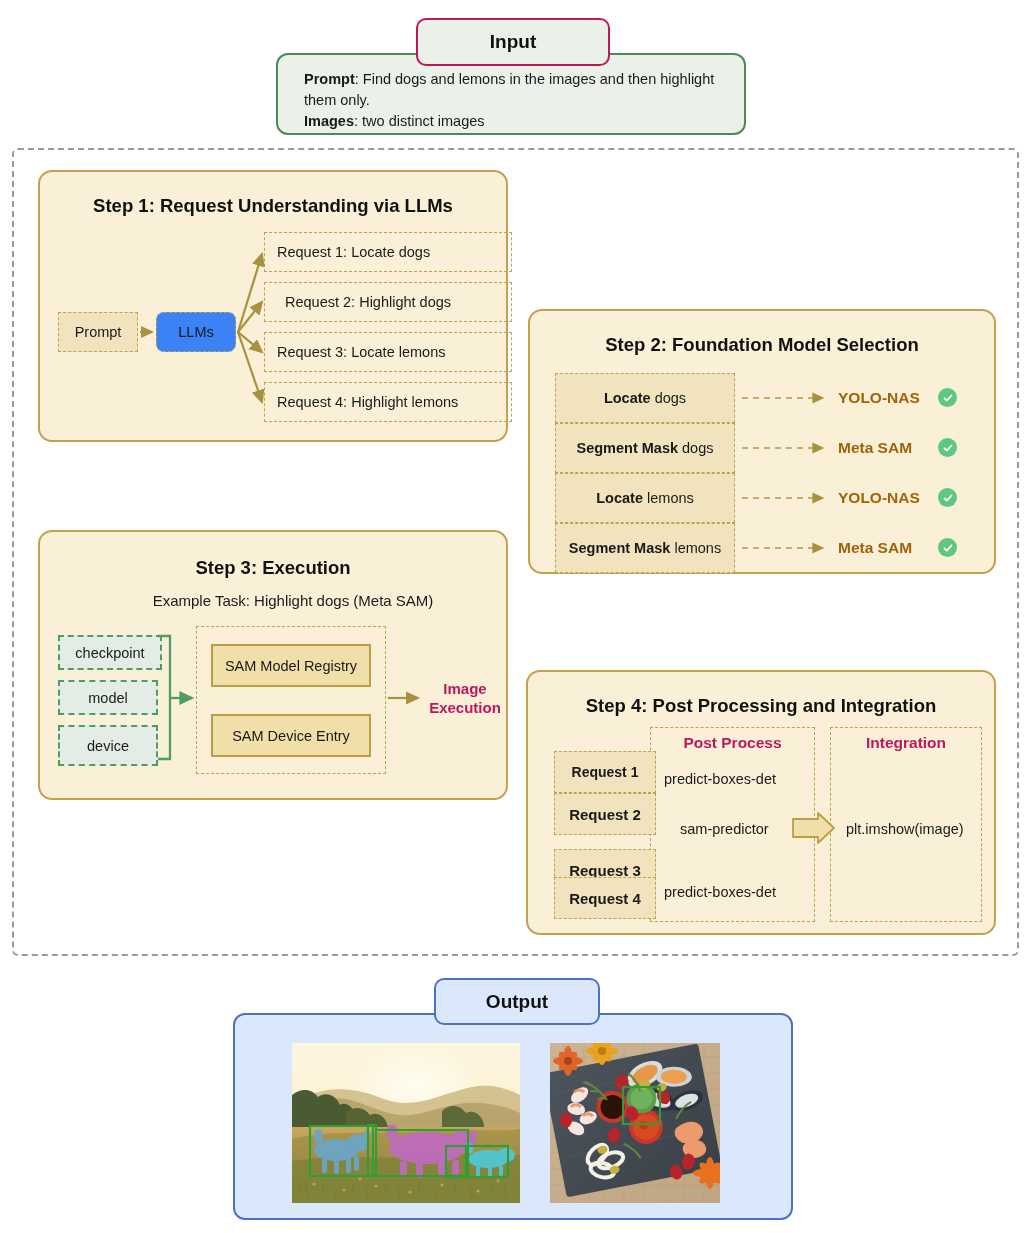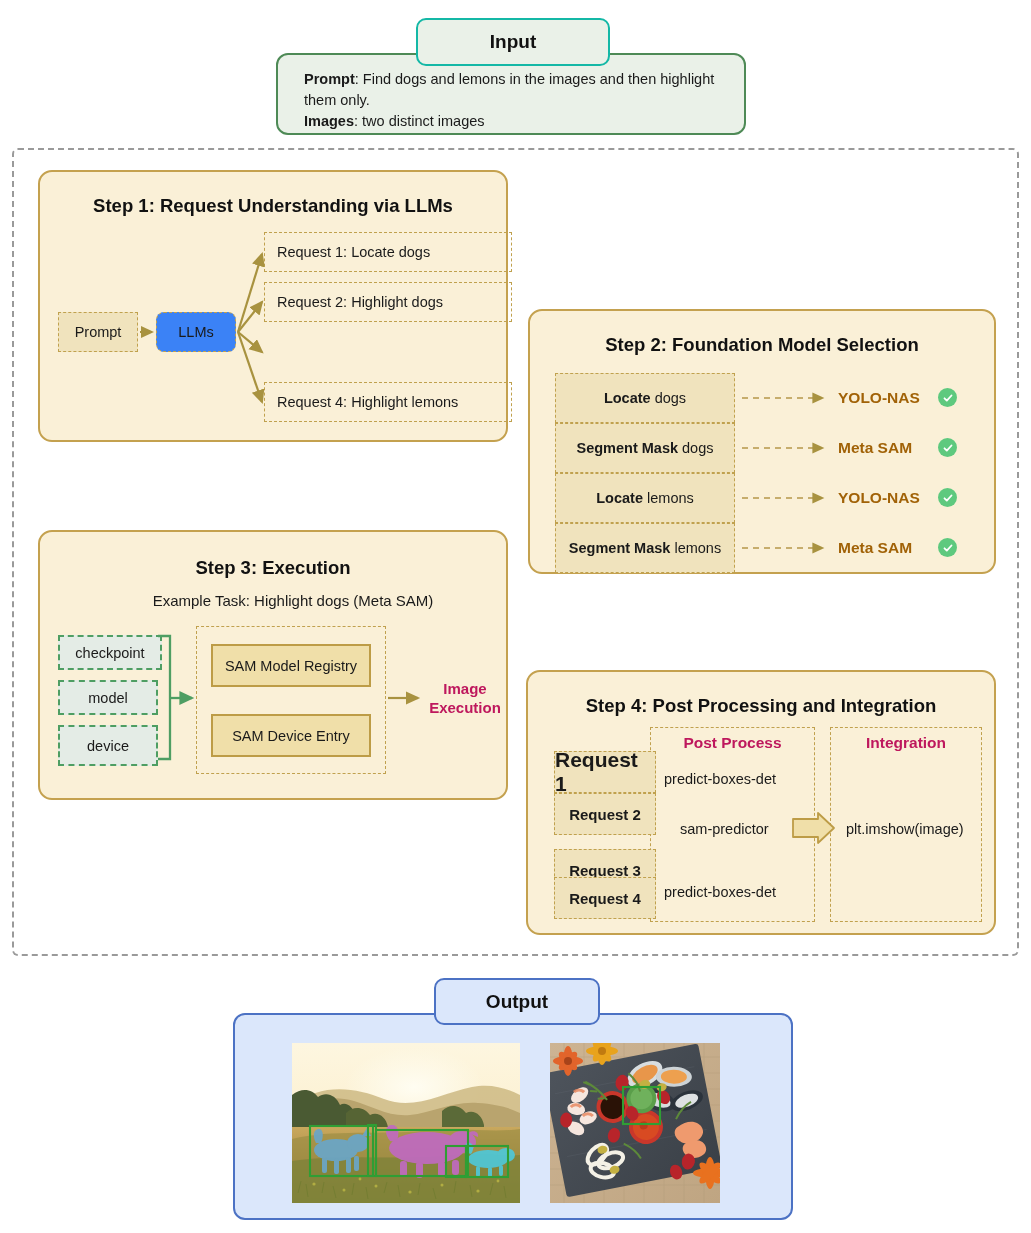--- a/index.html
+++ b/index.html
@@ -11,21 +11,21 @@
   .abs{position:absolute;}
 
   
   .hdr-tab{
     position:absolute;border-radius:10px;display:flex;align-items:center;
     justify-content:center;font-weight:bold;z-index:5;
   }
   .body-card{position:absolute;border-radius:12px;box-sizing:border-box;}
 
   
-  .input-tab{background:#eaf1e8;border:2px solid #14b8a6;font-size:19px;color:#111;}
+  .input-tab{background:#eaf1e8;border:2px solid #be185d;font-size:19px;color:#111;}
   .input-body{background:#eaf1e8;border:2px solid #4e8a56;}
   .input-text{font-size:14.5px;line-height:21px;color:#1a1a1a;}
   .input-text b{font-weight:bold;}
 
   
   .output-tab{background:#dbe7fb;border:2px solid #4c72c4;font-size:19px;color:#111;}
   .output-body{background:#dbe7fb;border:2px solid #4c72c4;}
 
   
   .pipeline-frame{
@@ -101,22 +101,25 @@
     <span>Prompt</span>
   </div>
 
   <div class="tan-dash lav-fill center" style="left:116px;top:140px;width:80px;height:40px;">
     <span>LLMs</span>
   </div>
 
   <div class="tan-dash" style="left:224px;top:60px;width:248px;height:40px;padding-left:12px;">
     <span>Request 1: Locate dogs</span>
   </div>
-  <div class="tan-dash" style="left:224px;top:110px;width:248px;height:40px;padding-left:12px;">
+  <div class="tan-dash" style="left:224px;top:110px;width:248px;height:40px;padding-left:20px;">
     <span>Request 2: Highlight dogs</span>
+  </div>
+  <div class="tan-dash" style="left:224px;top:160px;width:248px;height:40px;padding-left:12px;">
+    <span>Request 3: Locate lemons</span>
   </div>
   <div class="tan-dash" style="left:224px;top:210px;width:248px;height:40px;padding-left:12px;">
     <span>Request 4: Highlight lemons</span>
   </div>
 
   <svg class="ov" width="470" height="272">
     <defs>
       <marker id="tanArrow" markerWidth="7" markerHeight="7" refX="5.5" refY="3" orient="auto">
         <path d="M0,0 L6.5,3 L0,6 z" fill="#a8923f"></path>
       </marker>
@@ -227,21 +230,21 @@
 
 <div class="step-panel" style="left:526px;top:670px;width:470px;height:265px;">
   <div class="step-title" style="top:23px;">Step 4: Post Processing and Integration</div>
 
   <div class="tan-dash" style="left:122px;top:55px;width:165px;height:195px;"></div>
   <div class="tan-dash" style="left:302px;top:55px;width:152px;height:195px;"></div>
 
   <div class="bold-lbl" style="left:122px;top:62px;width:165px;font-size:15.5px;">Post Process</div>
   <div class="bold-lbl" style="left:302px;top:62px;width:152px;font-size:15.5px;">Integration</div>
 
-  <div class="tan-dash tan-fill center" style="left:26px;top:79px;width:102px;height:42px;font-weight:bold;font-size:21px;">
+  <div class="tan-dash tan-fill center" style="left:26px;top:79px;width:102px;height:42px;font-weight:bold;font-size:14px;">
     <span>Request 1</span>
   </div>
   <div class="tan-dash tan-fill center" style="left:26px;top:121px;width:102px;height:42px;font-weight:bold;font-size:15px;">
     <span>Request 2</span>
   </div>
   <div class="tan-dash tan-fill center" style="left:26px;top:163px;width:102px;height:42px;font-weight:bold;font-size:15px;margin-top:14px;">
     <span>Request 3</span>
   </div>
   <div class="tan-dash tan-fill center" style="left:26px;top:205px;width:102px;height:42px;font-weight:bold;font-size:15px;">
     <span>Request 4</span>

